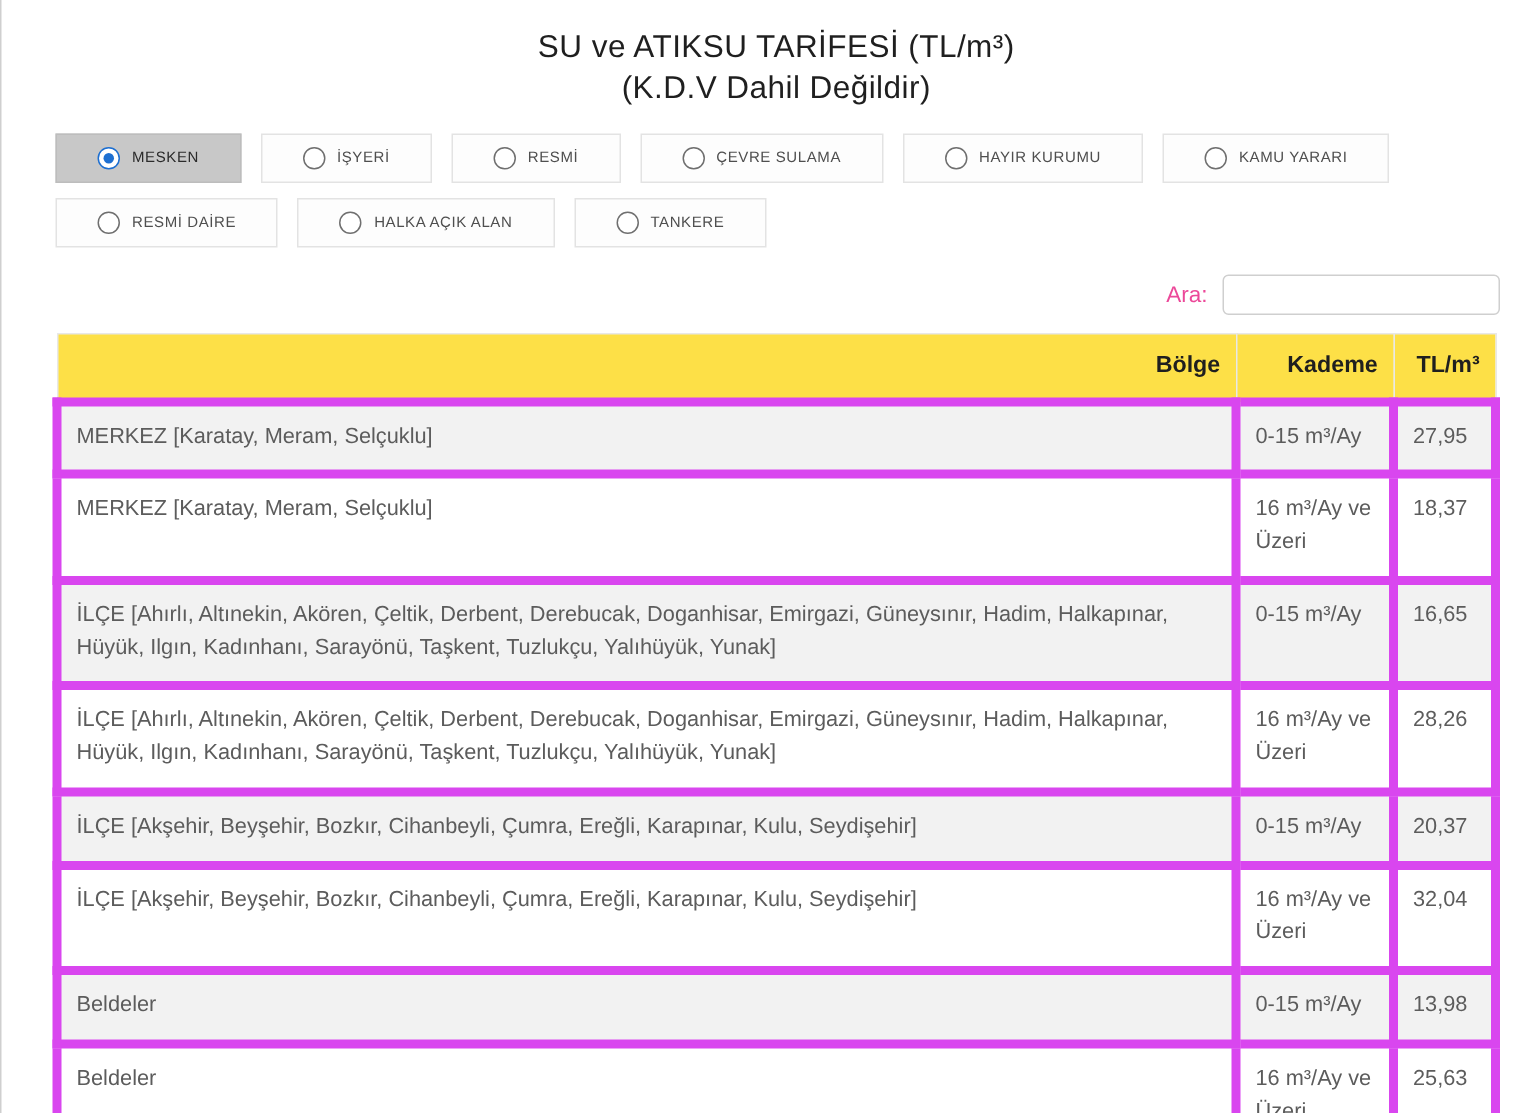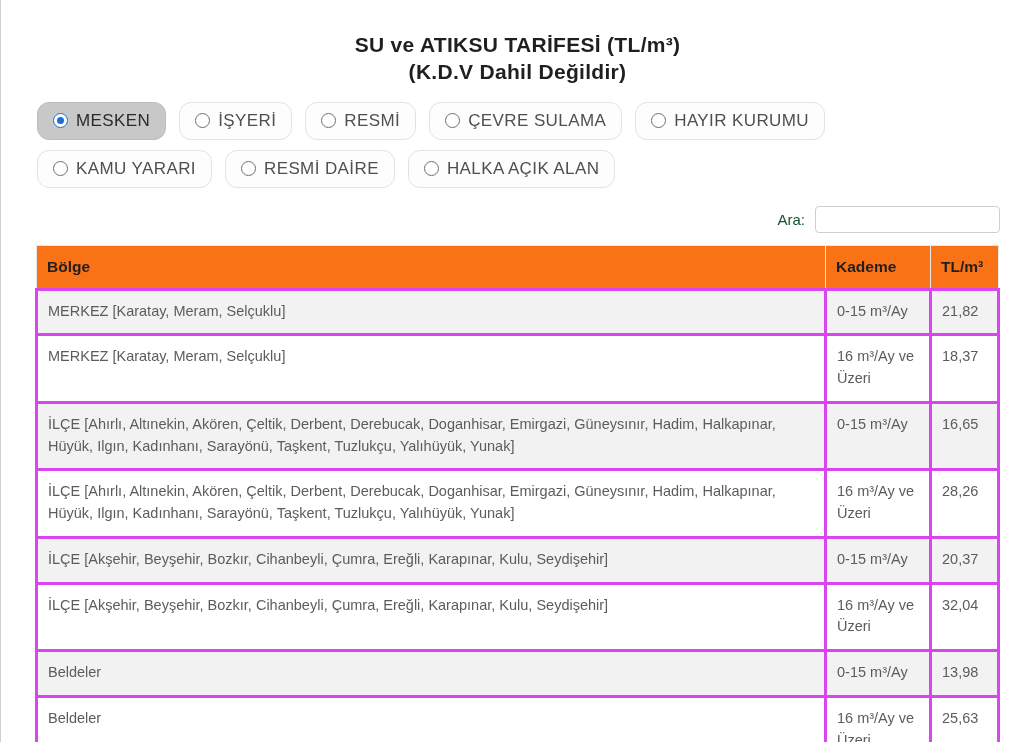--- a/index.html
+++ b/index.html
@@ -9,45 +9,45 @@
     background: #ffffff;
     font-family: "Liberation Sans", "DejaVu Sans", sans-serif;
     border-left: 1px solid #cfcfcf;
     overflow: hidden;
   }
   .page { padding: 12px 22px 0 34px; }
 
   
   .title {
     text-align: center;
-    font-weight: bold;
+    font-weight: normal;
     font-size: 21px;
     color: #1f1f1f;
     line-height: 1.3;
     letter-spacing: 0.3px;
-    margin: 19px 0 16px 0;
+    margin: 6px 0 16px 0;
   }
 
   
   .filters {
     display: flex;
     flex-wrap: wrap;
     gap: 10px 13px;
     margin: 4px 0 8px 2px;
   }
   .filter-btn {
     display: inline-flex;
     align-items: center;
     gap: 8px;
-    padding: 8px 15px;
+    padding: 8px 27px;
     border: 1px solid #e3e3e3;
-    border-radius: 12px;
+    border-radius: 0;
     background: #fdfdfd;
     color: #4f4f4f;
-    font-size: 17px;
+    font-size: 10px;
     letter-spacing: 0.4px;
     cursor: pointer;
     white-space: nowrap;
   }
   .filter-btn.selected {
     background: #c8c8c8;
     border-color: #bdbdbd;
     color: #2b2b2b;
   }
   .radio {
@@ -69,21 +69,21 @@
   .filter-btn.selected .radio-dot { display: block; background: #1d6fd1; }
 
   
   .search-row {
     display: flex;
     justify-content: flex-end;
     align-items: center;
     gap: 10px;
     margin: 18px 0 12px 0;
   }
-  .search-label { font-size: 15px; color: #14532d; }
+  .search-label { font-size: 15px; color: #ec4899; }
   .search-input {
     width: 185px; height: 27px;
     border: 1px solid #cfcfcf;
     border-radius: 4px;
     outline: none;
     font-size: 14px;
     padding: 0 8px;
     font-family: inherit;
     color: #444;
   }
@@ -93,34 +93,34 @@
     width: 100%;
     border-collapse: collapse;
     table-layout: fixed;
     border: 1px solid #e8e8e8;
     border-bottom: 4px solid #d2d2d2;
   }
   col.c-bolge { width: auto; }
   col.c-kademe { width: 105px; }
   col.c-value { width: 68px; }
   th {
-    text-align: left;
+    text-align: right;
     font-weight: bold;
     color: #1f1f1f;
     font-size: 15.5px;
     padding: 12px 10px;
     border: 1px solid #e8e8e8;
-    background: #f97316;
+    background: #fde047;
   }
   td {
     padding: 10px 10px 11px 10px;
     font-size: 14.5px;
     color: #5c5c5c;
     vertical-align: top;
-    border: 3px solid #d946ef;
+    border: 6px solid #d946ef;
     line-height: 1.5;
     overflow-wrap: break-word;
   }
   tbody tr:nth-child(odd) { background: #f2f2f2; }
   tbody tr:nth-child(even) { background: #ffffff; }
 </style>
 </head>
 <body>
 
 <div class="page">
@@ -157,20 +157,24 @@
       <span class="radio"></span>
       <span>KAMU YARARI</span>
     </div>
       <div class="filter-btn">
       <span class="radio"></span>
       <span>RESMİ DAİRE</span>
     </div>
       <div class="filter-btn">
       <span class="radio"></span>
       <span>HALKA AÇIK ALAN</span>
+    </div>
+      <div class="filter-btn">
+      <span class="radio"></span>
+      <span>TANKERE</span>
     </div>
     </div>
 
   <div class="search-row">
     <span class="search-label">Ara:</span>
     <input class="search-input" type="text" value="" style="">
   </div>
 
   <table class="tariff">
     <colgroup>
@@ -182,21 +186,21 @@
       <tr>
         <th>Bölge</th>
         <th>Kademe</th>
         <th>TL/m³</th>
       </tr>
     </thead>
     <tbody id="table-body">
         <tr>
       <td>MERKEZ [Karatay, Meram, Selçuklu]</td>
       <td>0-15 m³/Ay</td>
-      <td>21,82</td>
+      <td>27,95</td>
     </tr>
         <tr>
       <td>MERKEZ [Karatay, Meram, Selçuklu]</td>
       <td>16 m³/Ay ve Üzeri</td>
       <td>18,37</td>
     </tr>
         <tr>
       <td>İLÇE [Ahırlı, Altınekin, Akören, Çeltik, Derbent, Derebucak, Doganhisar, Emirgazi, Güneysınır, Hadim, Halkapınar, Hüyük, Ilgın, Kadınhanı, Sarayönü, Taşkent, Tuzlukçu, Yalıhüyük, Yunak]</td>
       <td>0-15 m³/Ay</td>
       <td>16,65</td>

